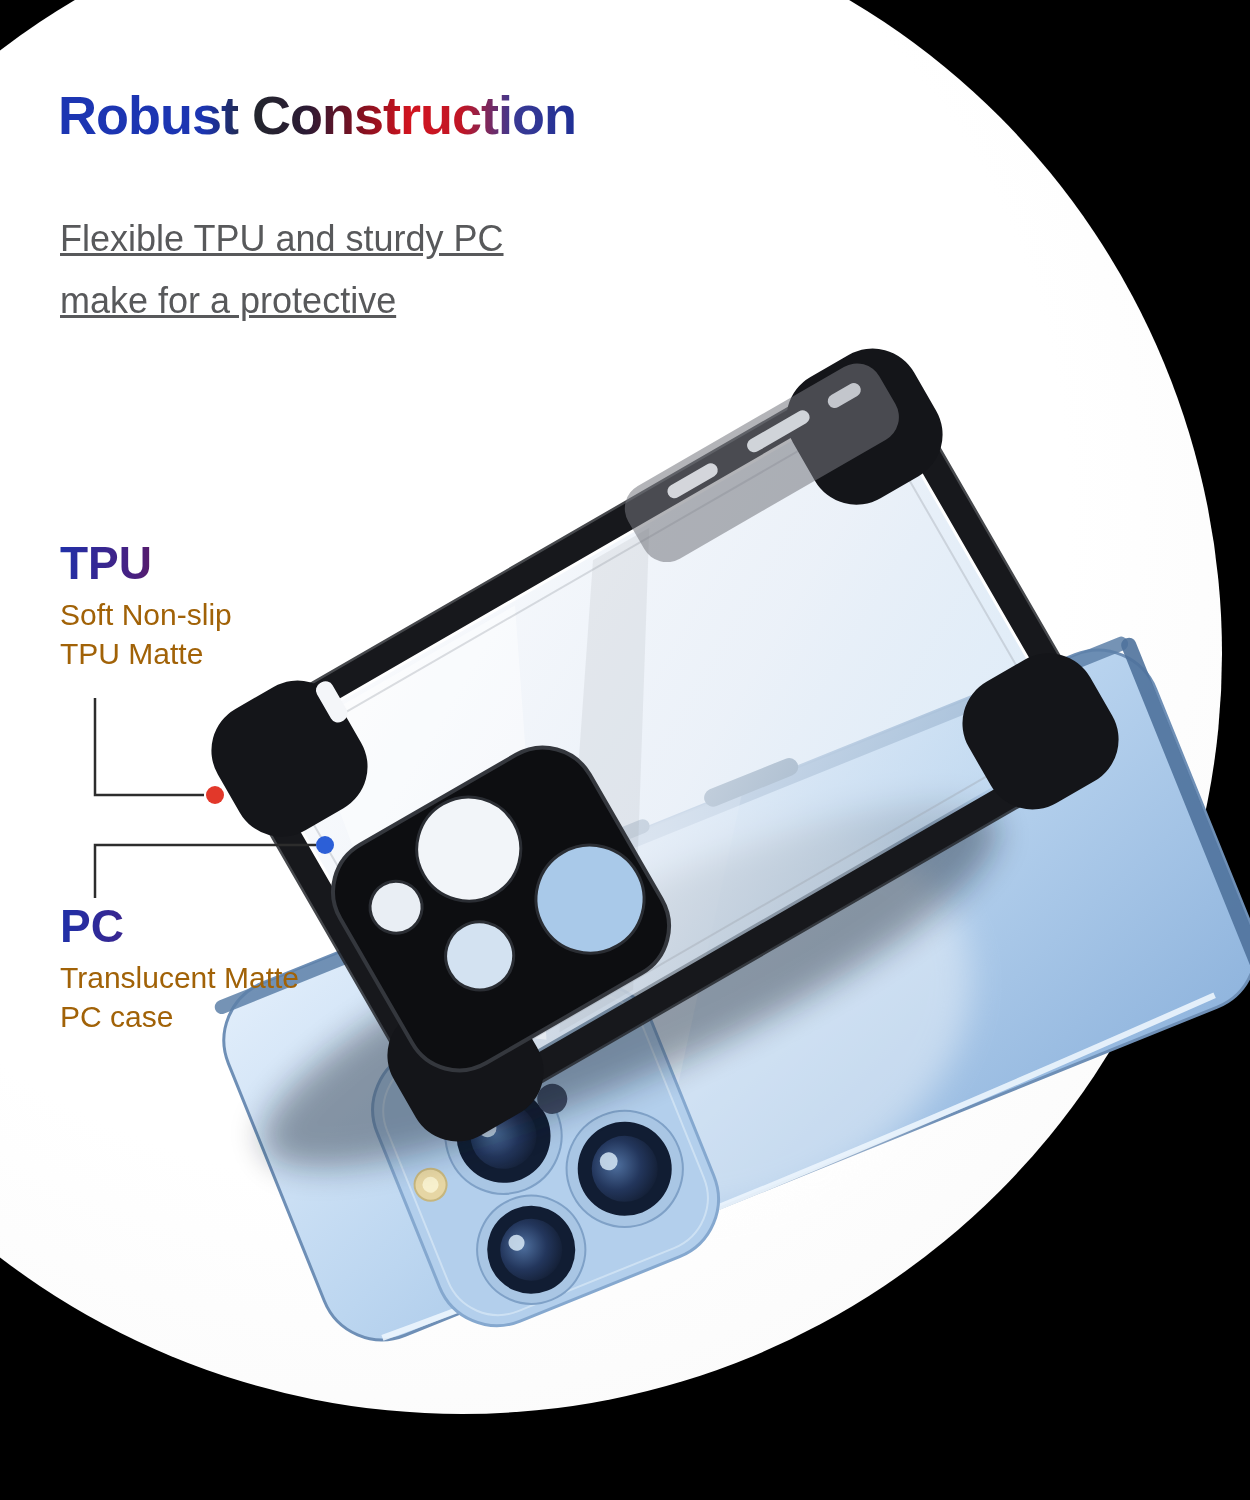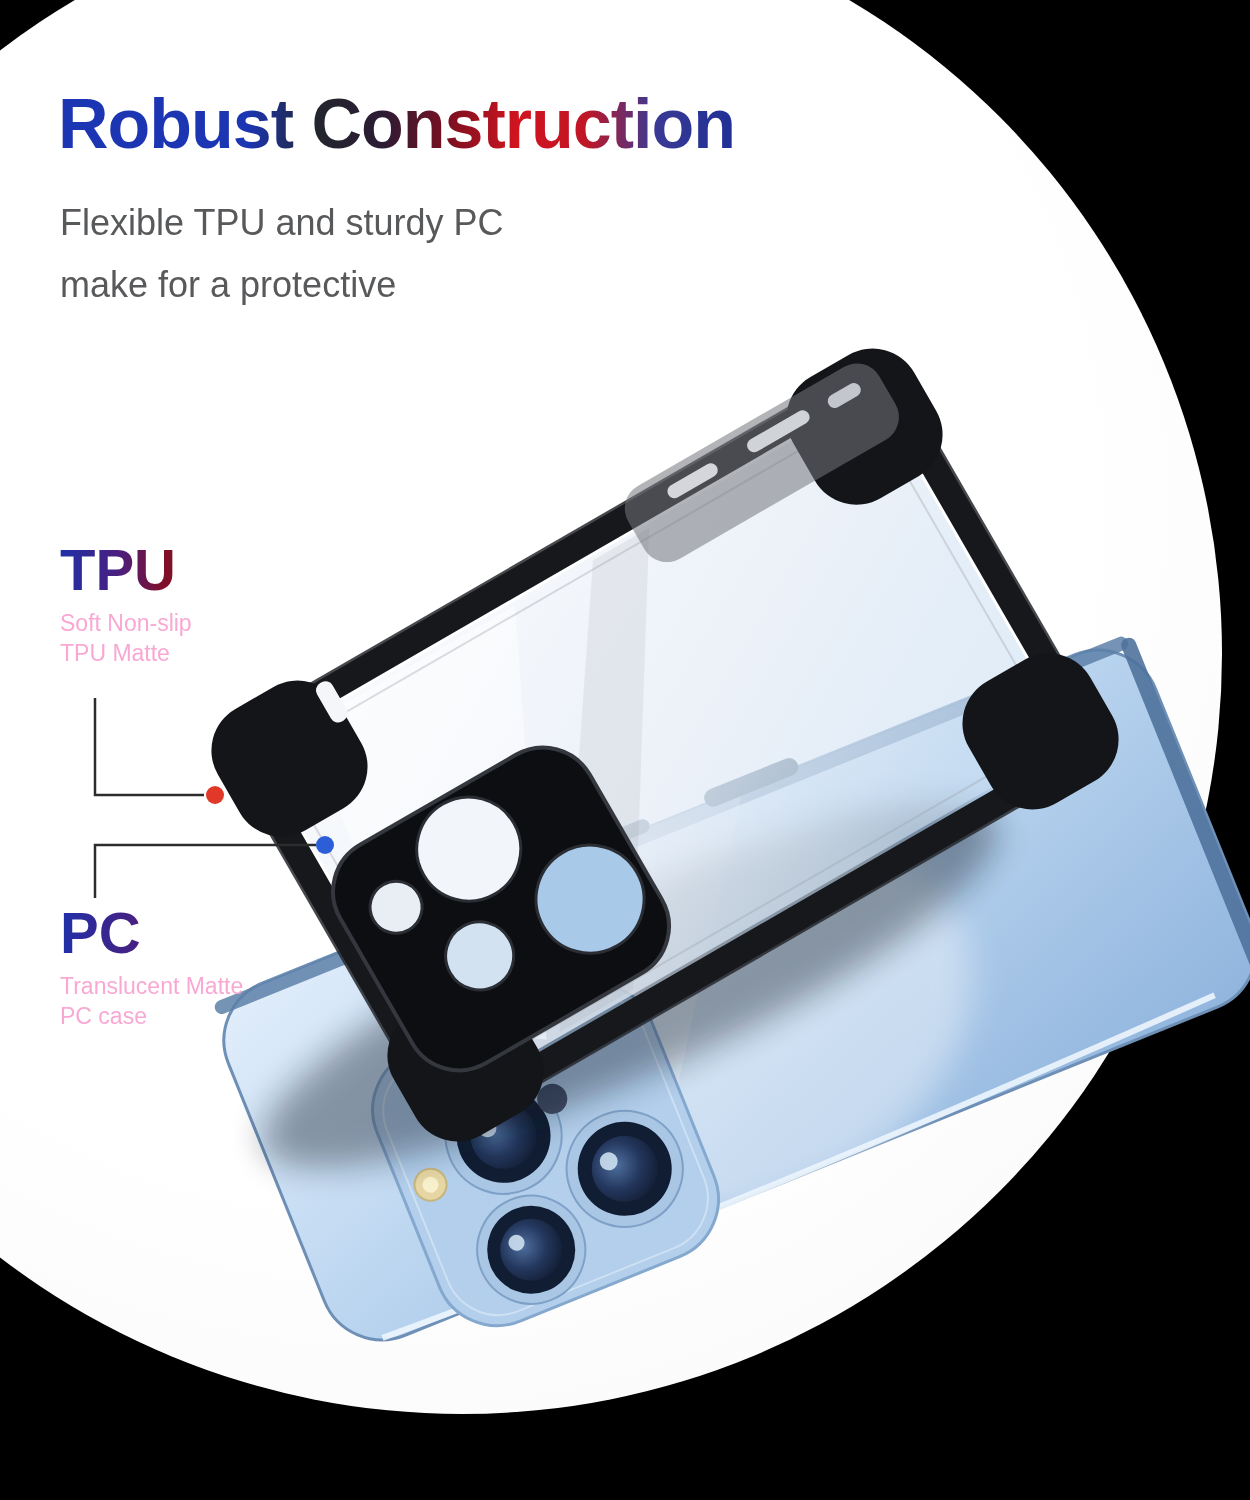--- a/index.html
+++ b/index.html
@@ -11,41 +11,41 @@
   }
   .page { position: relative; width: 1250px; height: 1500px; background: #000; }
   .bg-circle {
     position: absolute; left: -298px; top: -106px;
     width: 1520px; height: 1520px; border-radius: 50%;
     background: radial-gradient(circle at 45% 40%, #ffffff 55%, #fbfbfb 78%, #f0f0f0 100%);
   }
   .art { position: absolute; left: 0; top: 0; width: 1250px; height: 1500px; }
   .title {
     position: absolute; left: 58px; top: 84px; margin: 0;
-    font-size: 70px; font-weight: 700; letter-spacing: -1px; white-space: nowrap;
+    font-size: 54px; font-weight: 700; letter-spacing: -1px; white-space: nowrap;
     background: linear-gradient(90deg,
       #1c35b2 0%, #1c35b2 28%, #23262e 38%, #2b1b34 48%,
       #7e1020 58%, #d2141f 68%, #c01626 78%, #3a3a94 88%, #1f2f96 100%);
     -webkit-background-clip: text; background-clip: text;
     color: transparent; -webkit-text-fill-color: transparent;
   }
   .subtitle {
-    position: absolute; left: 60px; top: 192px;
-    font-size: 36px; color: #58595b; line-height: 1.72;
+    position: absolute; left: 60px; top: 208px;
+    font-size: 36px; color: #58595b; line-height: 1.72; text-decoration: underline;
   }
   .callout { position: absolute; left: 60px; }
   .callout.tpu { top: 538px; }
   .callout.pc  { top: 901px; }
   .callout-label {
-    font-size: 58px; font-weight: 700; line-height: 1.1;
+    font-size: 46px; font-weight: 700; line-height: 1.1;
     background: linear-gradient(90deg, #2030a8 0%, #4a1f7e 45%, #7c1030 75%, #8a0c12 100%);
     -webkit-background-clip: text; background-clip: text;
     color: transparent; -webkit-text-fill-color: transparent;
   }
-  .callout-desc { font-size: 23px; color: #f9a8d4; line-height: 1.32; margin-top: 6px; }
+  .callout-desc { font-size: 30px; color: #a16207; line-height: 1.32; margin-top: 6px; }
 </style>
 </head>
 <body>
 
 <div class="page">
 
   <div class="bg-circle"></div>
 
   <svg class="art" viewBox="0 0 1250 1500" xmlns="http://www.w3.org/2000/svg">
     <defs>

